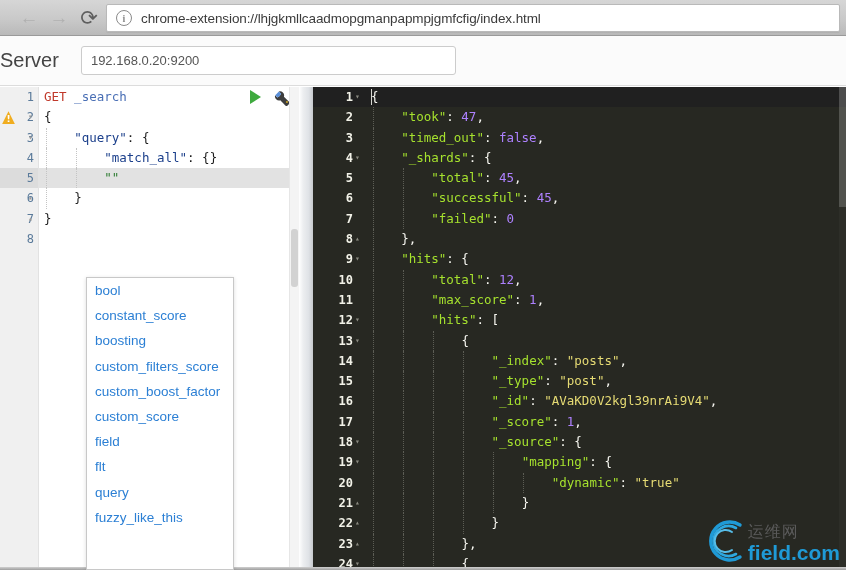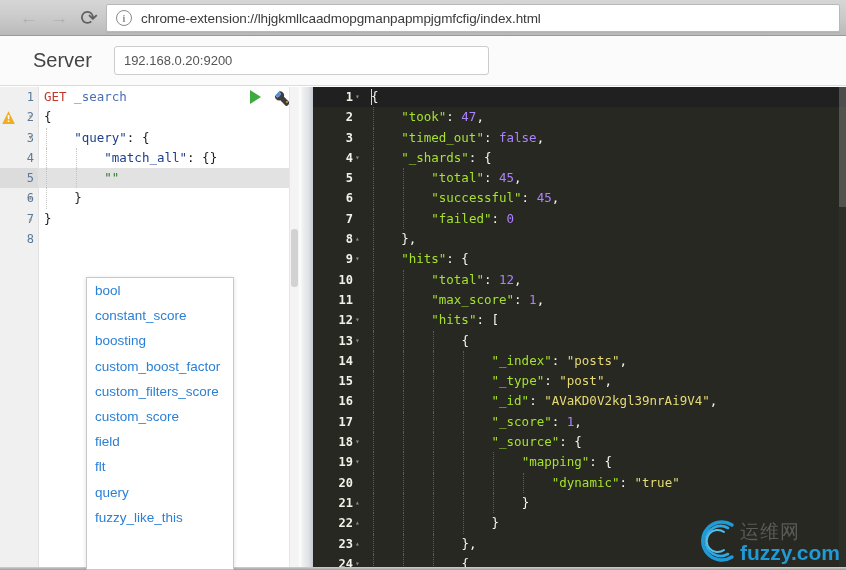--- a/index.html
+++ b/index.html
@@ -53,21 +53,21 @@
 
   
   .server-row {
     position: absolute; top: 36px; left: 0; width: 846px; height: 50px;
     background: #fbfbfb;
     border-bottom: 1px solid #dcdcdc;
     box-sizing: border-box;
     display: flex; align-items: center;
   }
   .server-label {
-    margin-left: 33px; font-size: 20px; color: #444; font-weight: 400;
+    font-size: 20px; color: #444; font-weight: 400;
   }
   .server-input {
     margin-left: 22px; width: 375px; height: 29px;
     background: #fff; border: 1px solid #cccccc; border-radius: 3px;
     font-size: 13px; color: #555; padding: 0 9px;
     box-sizing: border-box;
     font-family: "Liberation Sans", sans-serif;
     outline: none;
   }
 
@@ -216,21 +216,21 @@
 
   
   .watermark {
     position: absolute; right: 6px; bottom: 6px;
     display: flex; align-items: flex-end; z-index: 30;
     pointer-events: none;
   }
   .wm-ring { width: 46px; height: 46px; position: relative; }
   .wm-text-wrap { margin-left: -4px; }
   .wm-cn {
-    font-size: 19px; color: #5a5a5a; letter-spacing: 1px;
+    font-size: 16px; color: #5a5a5a; letter-spacing: 1px;
     font-family: Liberation Sans, sans-serif; line-height: 20px;
   }
   .wm-en {
     font-size: 21px; color: #1f9ad6; font-weight: bold; line-height: 22px;
     font-family: "Liberation Sans", sans-serif;
   }
 
   
   .bottom-frame {
     position:absolute; left:0; bottom:0; width:846px; height:3px;
@@ -287,22 +287,22 @@
           <path d="M7.9 4.6l3 3-1.8 3.1-3.1 1.8-3-3" fill="#5a8fd8"></path>
           <circle cx="18.6" cy="18.6" r="1.4" fill="#c9a227"></circle>
         </svg>
       </div>
 
       <div class="ac-popup">
         <div id="ac-list">
             <div class="ac-item">bool</div>
             <div class="ac-item">constant_score</div>
             <div class="ac-item">boosting</div>
+            <div class="ac-item">custom_filters_score</div>
             <div class="ac-item">custom_boost_factor</div>
-            <div class="ac-item">custom_filters_score</div>
             <div class="ac-item">custom_score</div>
             <div class="ac-item">field</div>
             <div class="ac-item">flt</div>
             <div class="ac-item">query</div>
             <div class="ac-item">fuzzy_like_this</div>
           </div>
       </div>
 
       <div class="l-scroll-v">
         <div class="l-scroll-thumb"></div>
@@ -346,20 +346,20 @@
       <div class="watermark">
         <div class="wm-ring">
           <svg viewBox="0 0 46 46" width="46" height="46">
             <path d="M34 7 A19 19 0 1 0 34 39" fill="none" stroke="#1f9ad6" stroke-width="3.4" stroke-linecap="round"></path>
             <path d="M30 10 A15 15 0 1 0 30 36" fill="none" stroke="#2ea8e0" stroke-width="2.6" stroke-linecap="round"></path>
             <path d="M26 14 A11 11 0 1 0 26 32" fill="none" stroke="#56bde8" stroke-width="2" stroke-linecap="round"></path>
           </svg>
         </div>
         <div class="wm-text-wrap">
           <div class="wm-cn">运维网</div>
-          <div class="wm-en">fuzzy.com</div>
+          <div class="wm-en">field.com</div>
         </div>
       </div>
     </div>
   </div>
 
   <div class="bottom-frame"></div>
 </div>
 
 </body></html>

